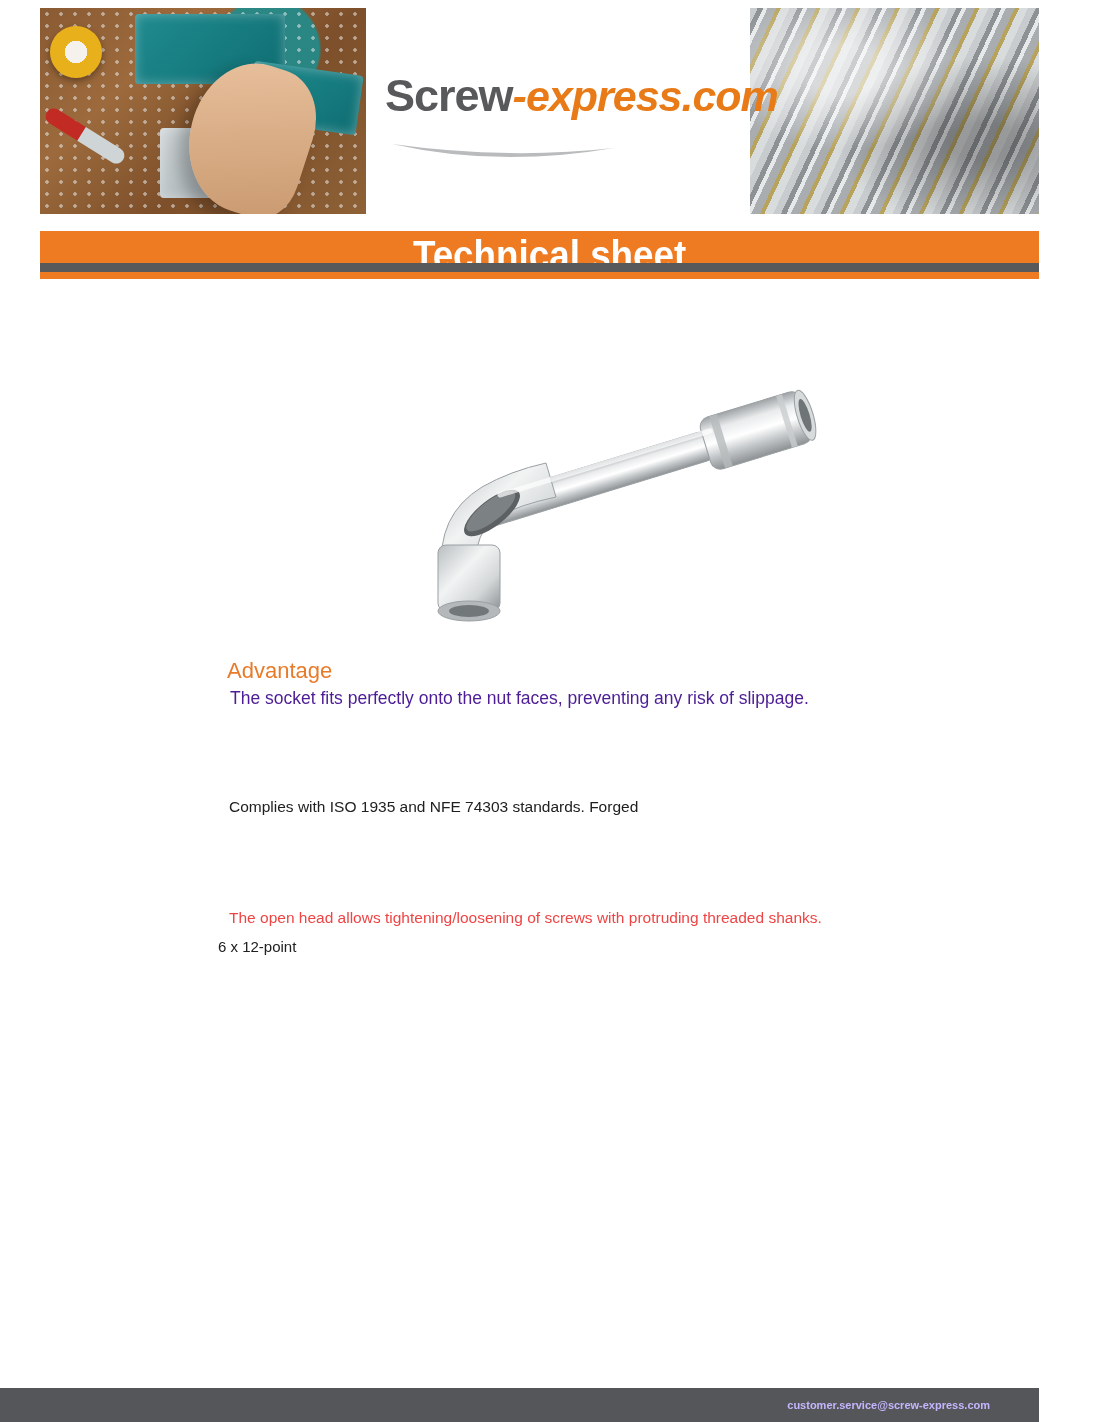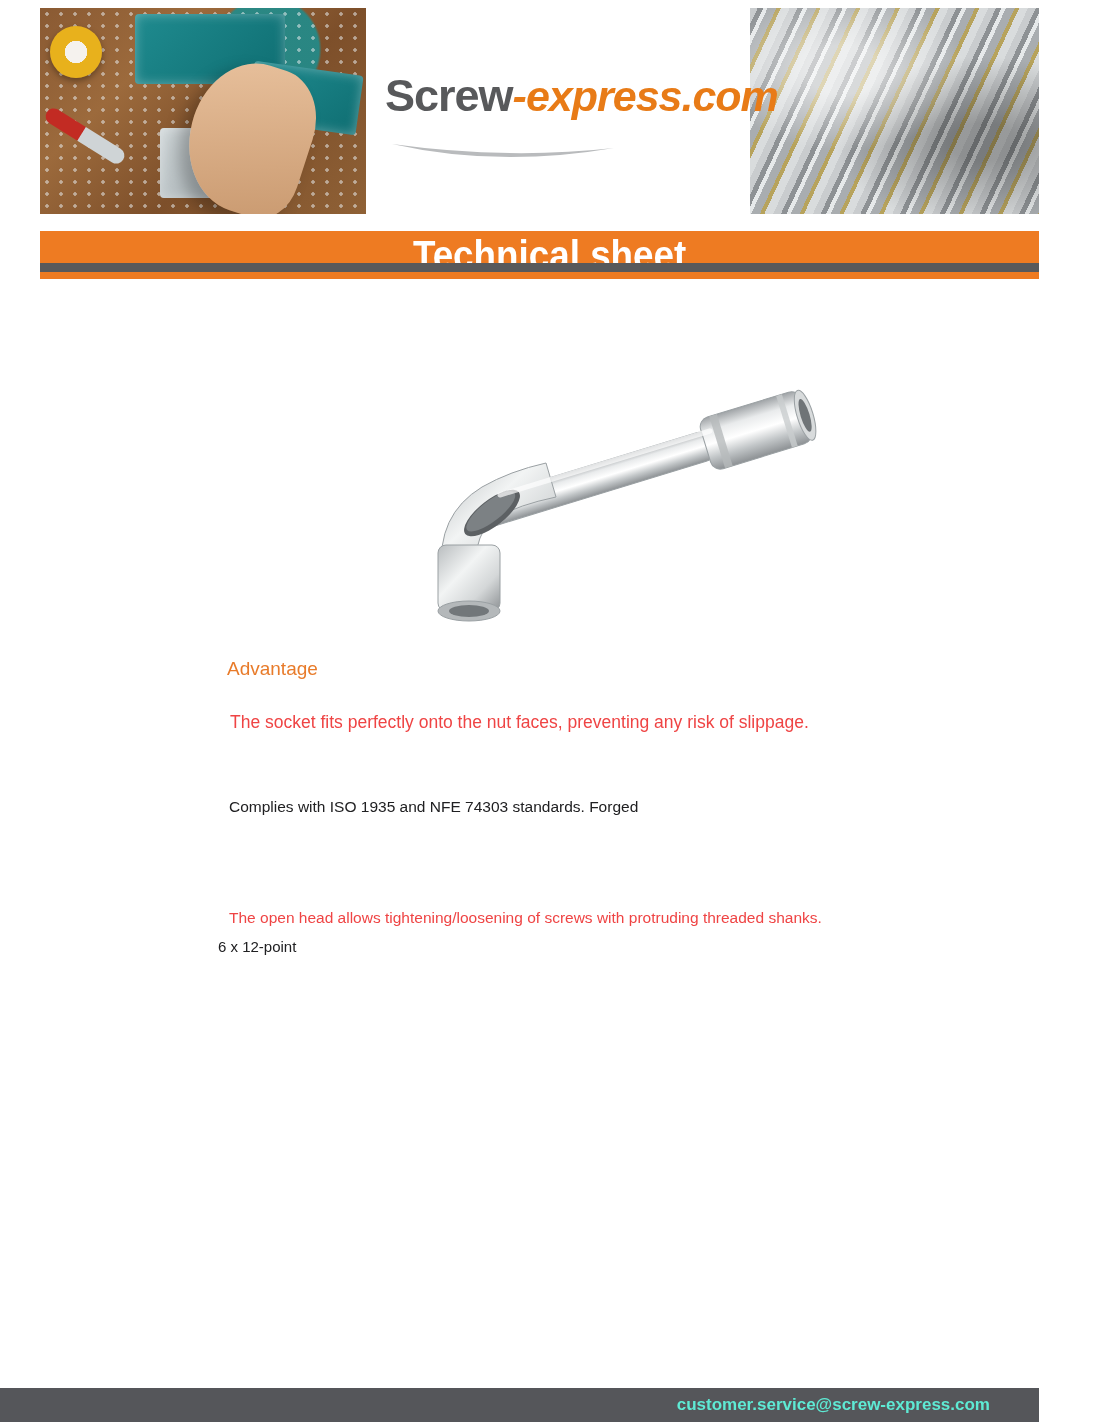--- a/index.html
+++ b/index.html
@@ -152,28 +152,28 @@
     width: 500px;
     height: 290px;
   }
 
   
   .advantage {
     position: absolute;
     left: 227px;
     top: 658px;
     color: #e87b2a;
-    font-size: 19px;
+    font-size: 22px;
   }
   .p1 {
     position: absolute;
     left: 230px;
-    top: 712px;
+    top: 688px;
     width: 720px;
-    color: #ef4444;
+    color: #4c1d95;
     font-size: 17.5px;
   }
   .p2a {
     position: absolute;
     left: 229px;
     top: 798px;
     width: 720px;
     color: #202022;
     font-size: 15.5px;
   }
@@ -210,22 +210,22 @@
     width: 1100px;
     height: 34px;
     background: #55565a;
     display: flex;
     align-items: center;
     justify-content: flex-end;
     padding-right: 110px;
     box-sizing: border-box;
   }
   .footer-email {
-    color: #5eead4;
-    font-size: 17px;
+    color: #c4b5fd;
+    font-size: 11px;
     font-weight: bold;
   }
 </style>
 </head>
 <body>
 
 <div id="page">
 
   <div class="photo photo-left">
     <div class="screws-dots"></div>

